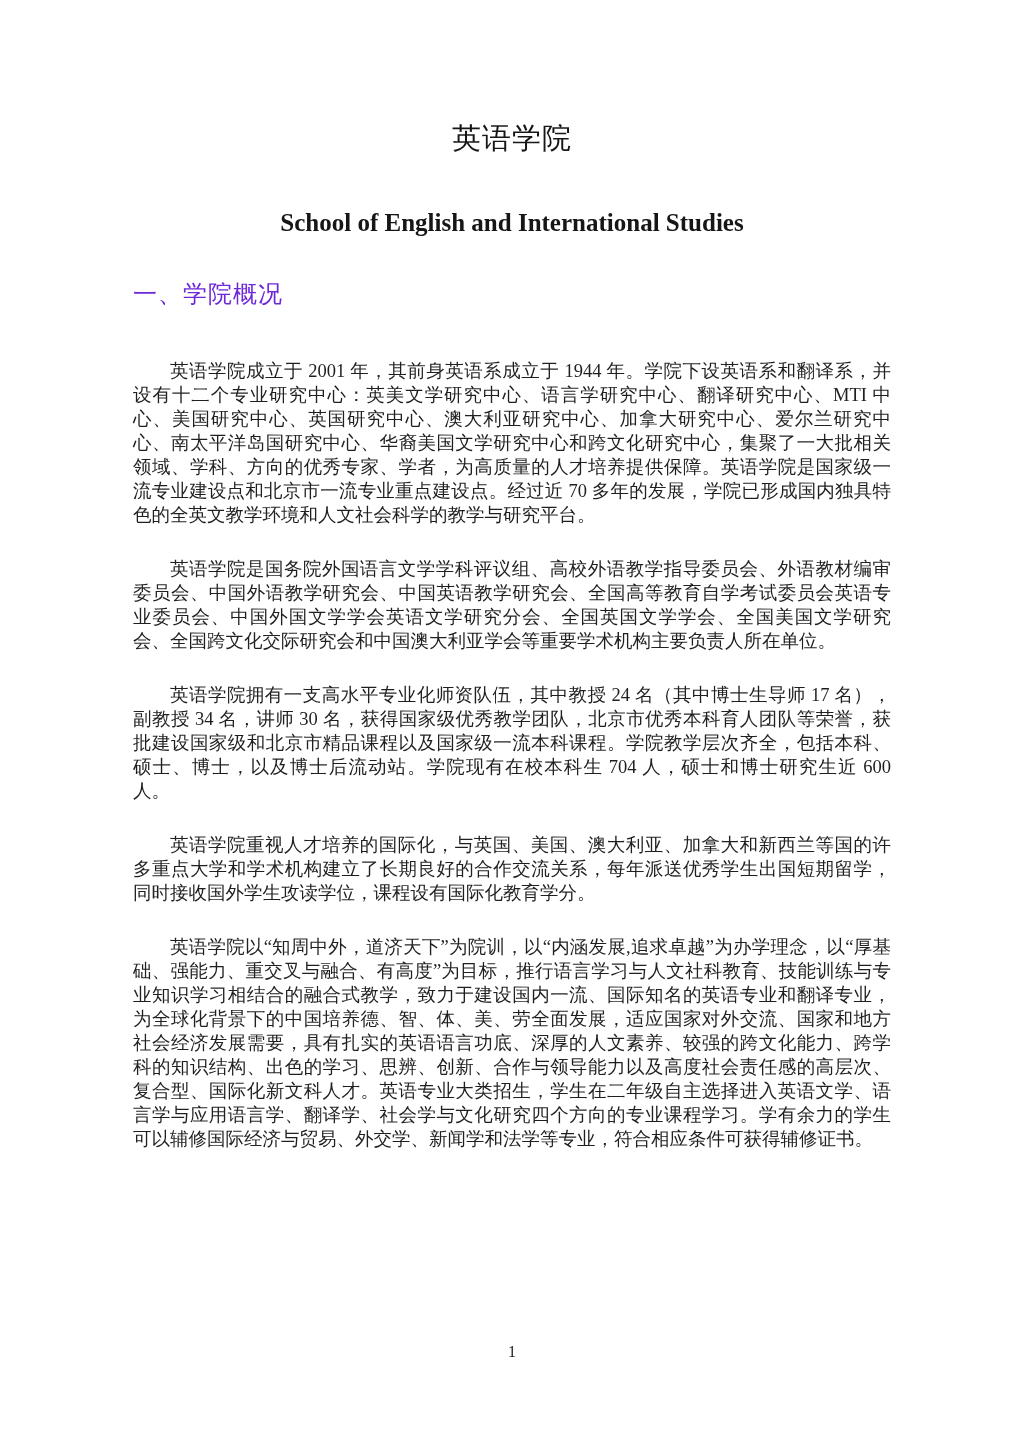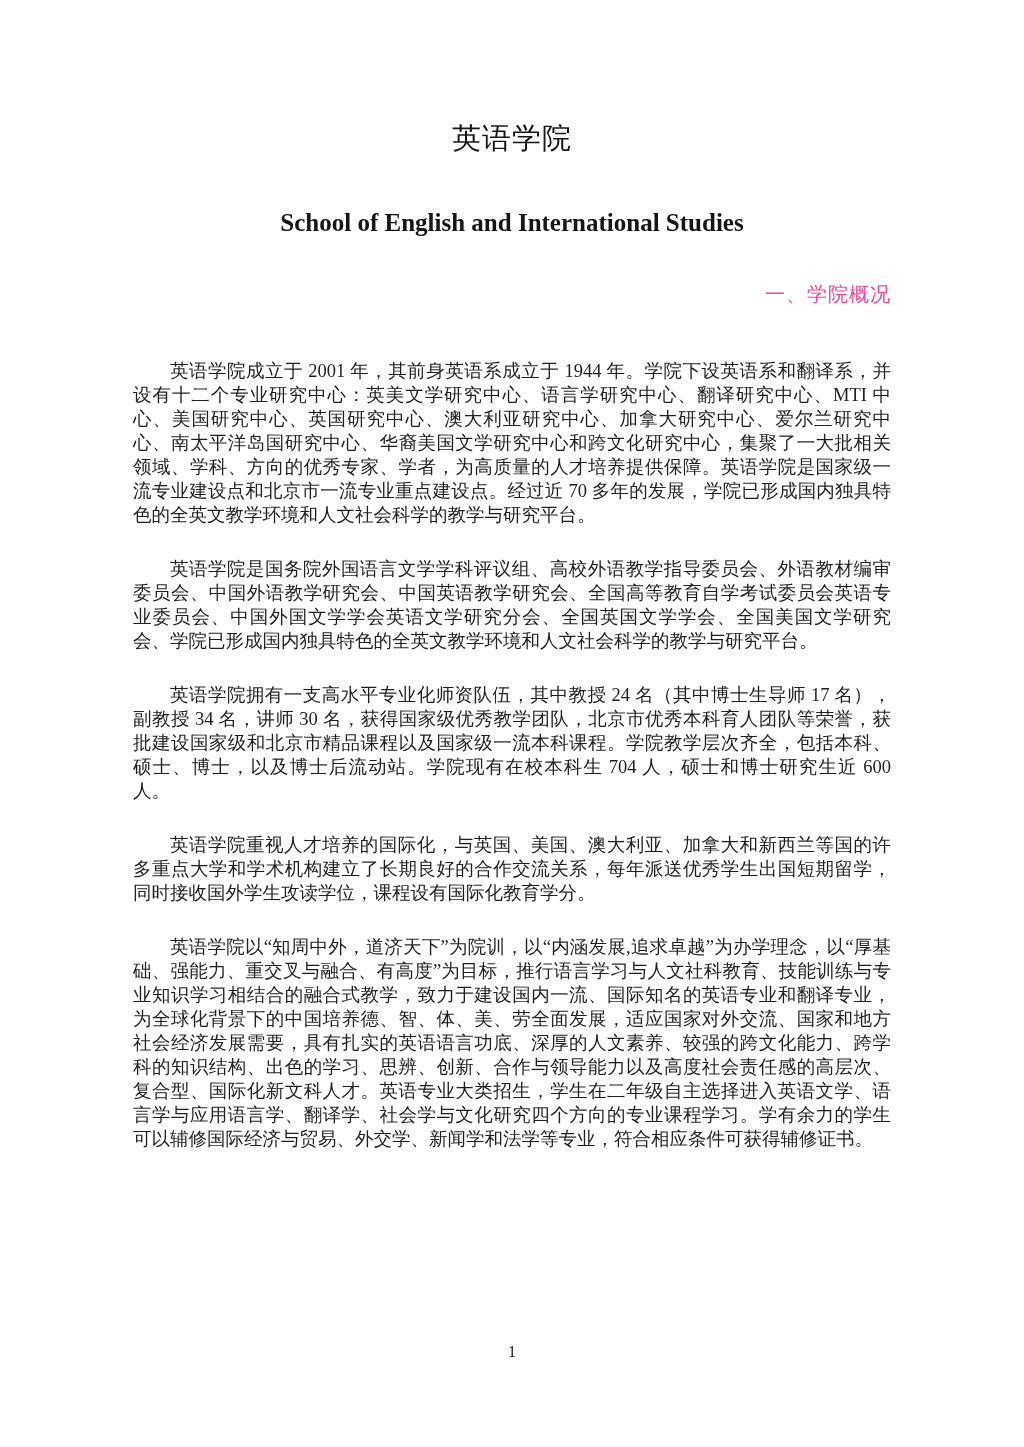--- a/index.html
+++ b/index.html
@@ -36,25 +36,25 @@
   .title-en {
     margin: 46px 0 8px 0;
     font-size: 25px;
     line-height: 34px;
     font-weight: bold;
     text-align: center;
     color: #161616;
   }
   .section-heading {
     margin: 38px 0 0 0;
-    font-size: 20px;
+    font-size: 24px;
     line-height: 33px;
     font-weight: normal;
-    text-align: right;
-    color: #ec4899;
+    text-align: left;
+    color: #6d28d9;
     letter-spacing: 1px;
   }
   .body-text {
     margin-top: 48px;
   }
   .body-text p {
     margin: 0 0 30px 0;
     font-size: 18.5px;
     line-height: 24px;
     text-align: justify;
@@ -79,21 +79,21 @@
 <div class="page">
 
   <h1 class="title-cn">英语学院</h1>
 
   <h2 class="title-en">School of English and International Studies</h2>
 
   <h3 class="section-heading">一、学院概况</h3>
 
   <div class="body-text">
     <p>英语学院成立于 2001 年，其前身英语系成立于 1944 年。学院下设英语系和翻译系，并设有十二个专业研究中心：英美文学研究中心、语言学研究中心、翻译研究中心、MTI 中心、美国研究中心、英国研究中心、澳大利亚研究中心、加拿大研究中心、爱尔兰研究中心、南太平洋岛国研究中心、华裔美国文学研究中心和跨文化研究中心，集聚了一大批相关领域、学科、方向的优秀专家、学者，为高质量的人才培养提供保障。英语学院是国家级一流专业建设点和北京市一流专业重点建设点。经过近 70 多年的发展，学院已形成国内独具特色的全英文教学环境和人文社会科学的教学与研究平台。</p>
-    <p>英语学院是国务院外国语言文学学科评议组、高校外语教学指导委员会、外语教材编审委员会、中国外语教学研究会、中国英语教学研究会、全国高等教育自学考试委员会英语专业委员会、中国外国文学学会英语文学研究分会、全国英国文学学会、全国美国文学研究会、学院已形成国内独具特色的全英文教学环境和人文社会科学的教学与研究平台。</p>
+    <p>英语学院是国务院外国语言文学学科评议组、高校外语教学指导委员会、外语教材编审委员会、中国外语教学研究会、中国英语教学研究会、全国高等教育自学考试委员会英语专业委员会、中国外国文学学会英语文学研究分会、全国英国文学学会、全国美国文学研究会、全国跨文化交际研究会和中国澳大利亚学会等重要学术机构主要负责人所在单位。</p>
     <p>英语学院拥有一支高水平专业化师资队伍，其中教授 24 名（其中博士生导师 17 名），副教授 34 名，讲师 30 名，获得国家级优秀教学团队，北京市优秀本科育人团队等荣誉，获批建设国家级和北京市精品课程以及国家级一流本科课程。学院教学层次齐全，包括本科、硕士、博士，以及博士后流动站。学院现有在校本科生 704 人，硕士和博士研究生近 600 人。</p>
     <p>英语学院重视人才培养的国际化，与英国、美国、澳大利亚、加拿大和新西兰等国的许多重点大学和学术机构建立了长期良好的合作交流关系，每年派送优秀学生出国短期留学，同时接收国外学生攻读学位，课程设有国际化教育学分。</p>
     <p>英语学院以“知周中外，道济天下”为院训，以“内涵发展,追求卓越”为办学理念，以“厚基础、强能力、重交叉与融合、有高度”为目标，推行语言学习与人文社科教育、技能训练与专业知识学习相结合的融合式教学，致力于建设国内一流、国际知名的英语专业和翻译专业，为全球化背景下的中国培养德、智、体、美、劳全面发展，适应国家对外交流、国家和地方社会经济发展需要，具有扎实的英语语言功底、深厚的人文素养、较强的跨文化能力、跨学科的知识结构、出色的学习、思辨、创新、合作与领导能力以及高度社会责任感的高层次、复合型、国际化新文科人才。英语专业大类招生，学生在二年级自主选择进入英语文学、语言学与应用语言学、翻译学、社会学与文化研究四个方向的专业课程学习。学有余力的学生可以辅修国际经济与贸易、外交学、新闻学和法学等专业，符合相应条件可获得辅修证书。</p>
   </div>
 
   <div class="page-number">1</div>
 
 </div>
 
 </body></html>

